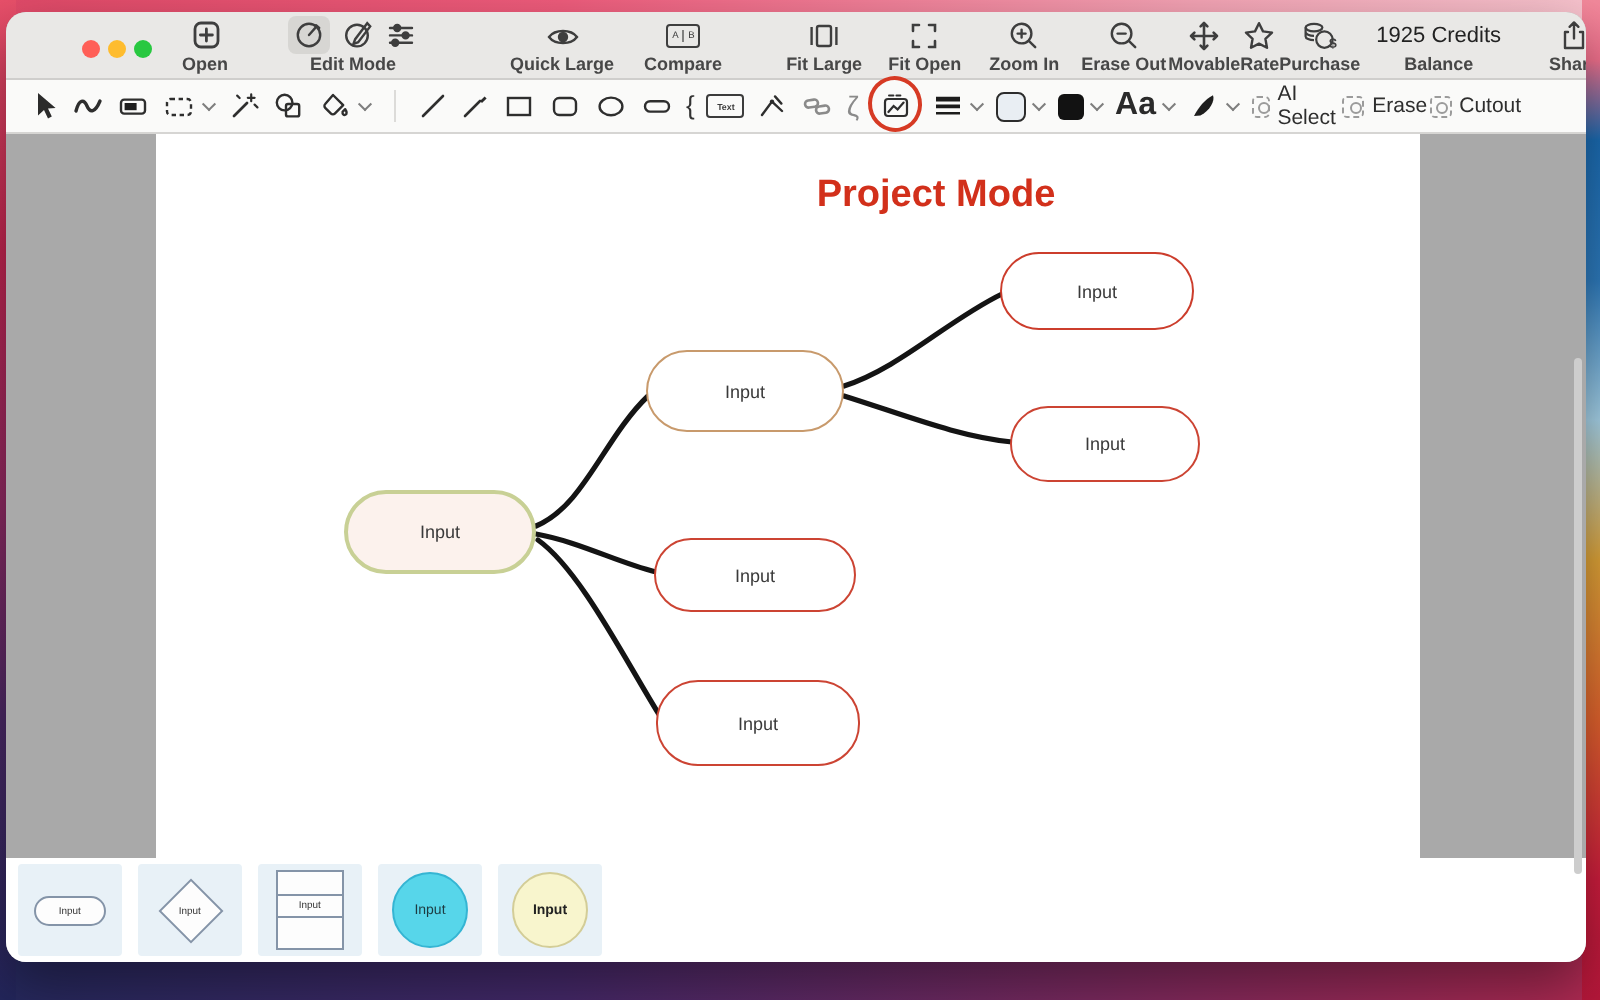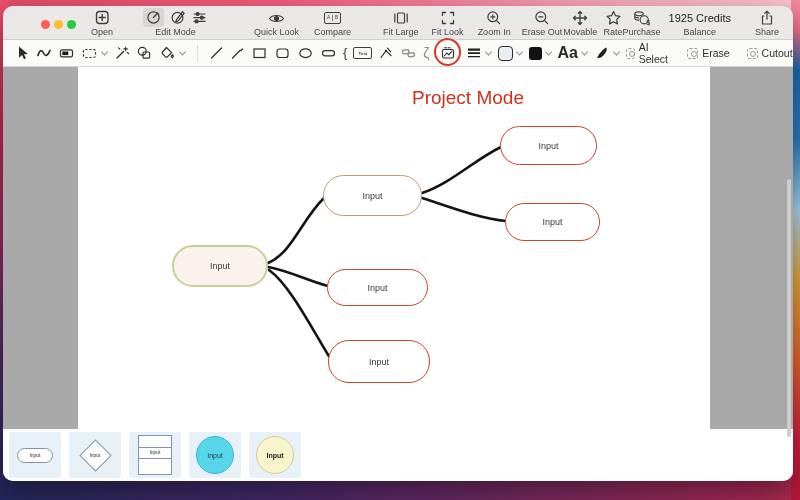--- a/index.html
+++ b/index.html
@@ -20,21 +20,21 @@
     box-shadow:0 12px 28px rgba(0,0,0,.4); }
 
   
   .tb { height:34px; background:#e9e8e6; border-bottom:1px solid #cfcecc;
     display:flex; align-items:flex-end; padding:0 14px 2px 0; flex:none; }
   .traffic { display:flex; gap:4px; margin-left:38px; align-self:center; margin-top:6px; }
   .dot { width:9px; height:9px; border-radius:50%; }
   .dot.r { background:#ff5f57; } .dot.y { background:#febc2e; } .dot.g { background:#28c840; }
   .tbg { display:flex; flex-direction:column; align-items:center; }
   .tbg .ic { height:19px; display:flex; align-items:center; gap:5px; color:#3e3e3e; }
-  .tbg .lb { font-size:9px; color:#474747; line-height:10px; white-space:nowrap; }
+  .tbg .lb { font-size:9px; color:#474747; line-height:10px; white-space:nowrap;font-weight:bold; }
   .sel-bg { background:#d7d6d3; border-radius:4px; padding:0 2px; display:flex; align-items:center; height:19px; }
   .g-open{margin-left:15px} .g-edit{margin-left:30px} .g-ql{margin-left:46px} .g-cmp{margin-left:15px}
   .g-fs{margin-left:32px} .g-fl{margin-left:13px} .g-zi{margin-left:14px} .g-zo{margin-left:11px}
   .g-mv{margin-left:1px} .g-rate{margin-left:auto} .g-pur{margin-left:0} .g-bal{margin-left:8px} .g-share{margin-left:24px}
   .credits { font-size:11px; color:#222; line-height:17px; white-space:nowrap; }
   .cmp-box { width:17px; height:12px; border:1.2px solid #3e3e3e; border-radius:2px; display:flex; align-items:center; justify-content:center; }
   .cmp-box i { font-style:normal; font-size:8px; transform:scale(.6); letter-spacing:0; color:#3e3e3e; }
   .cmp-sep { width:1px; height:10px; background:#3e3e3e; margin:0 .5px; }
   .dollar { position:absolute; right:1px; bottom:1px; font-size:7px; color:#3e3e3e; font-weight:bold; }
 
@@ -51,28 +51,28 @@
   .text-box span { font-size:8px; transform:scale(.55); font-weight:bold; white-space:nowrap; }
   .stroke-swatch { width:15px; height:15px; border:1.7px solid #2c2c2c; border-radius:4px; background:#e9eef3; }
   .fill-swatch { width:13px; height:13px; background:#121212; border-radius:3px; }
   .aa { font-size:16px; font-weight:bold; color:#2a2a2a; }
   .red-ring { position:absolute; left:-6px; top:-7px; width:27px; height:28px;
     border:2.2px solid #d63a24; border-radius:50%; transform:rotate(-10deg); pointer-events:none; }
   .ai-btn { display:flex; align-items:center; gap:4px; font-size:10.5px; color:#2e2e2e; }
   .ai-ic { width:11px; height:11px; border:1px dashed #9b9b9b; border-radius:2.5px; position:relative; }
   .ai-ic::after { content:""; position:absolute; left:2.5px; top:2.5px; width:4px; height:4px;
     border:1px solid #9b9b9b; border-radius:50%; }
-  .g-ai { margin-left:auto; display:flex; gap:17px; margin-right:24px; }
+  .g-ai { margin-left:auto; display:flex; gap:1px; margin-right:24px; }
 
   
   .editor { flex:1; position:relative; background:#a9a9a9; }
   .canvas { position:absolute; left:75px; top:0; width:632px; bottom:0; background:#ffffff; }
   .vscroll { position:absolute; right:2px; top:112px; width:4px; height:258px; background:#cdcdcd; border-radius:2px; }
   .canvas-title { position:absolute; left:320px; top:20px; width:140px; text-align:center;
-    font-size:19px; font-weight:normal; color:#d2301b; white-space:nowrap; }
+    font-size:19px; font-weight:bold; color:#d2301b; white-space:nowrap; }
   .edges { position:absolute; left:0; top:0; }
   .node { position:absolute; border-radius:21px; background:#fff; display:flex; align-items:center;
     justify-content:center; font-size:9px; color:#3a3a3a; }
   .n-root { left:94px; top:178px; width:96px; height:42px; border:2px solid #c8d095; background:#fcf2ed; }
   .n-branch { left:245px; top:108px; width:99px; height:41px; border:1.5px solid #c89a6c; }
   .n-tr { left:422px; top:59px; width:97px; height:39px; border:1.5px solid #cc3d2c; }
   .n-r { left:427px; top:136px; width:95px; height:38px; border:1.5px solid #cc4433; }
   .n-m { left:249px; top:202px; width:101px; height:37px; border:1.5px solid #cc4433; }
   .n-b { left:250px; top:273px; width:102px; height:43px; border:1.5px solid #cc4433; }
 
@@ -150,21 +150,21 @@
       <div class="lb">Edit Mode</div>
     </div>
 
     <div class="tbg g-ql">
       <div class="ic">
         <svg class="i" width="19" height="18" viewBox="0 0 19 18" fill="none" stroke="#3e3e3e" stroke-width="1.2">
             <path d="M2.5 9.5 C5.5 5.5 13.5 5.5 16.5 9.5 C13.5 13.5 5.5 13.5 2.5 9.5 Z"></path>
             <circle cx="9.5" cy="9.5" r="2" fill="#3e3e3e"></circle>
           </svg>
       </div>
-      <div class="lb">Quick Look</div>
+      <div class="lb">Quick Large</div>
     </div>
 
     <div class="tbg g-cmp">
       <div class="ic">
         <span class="cmp-box">
             <i>A</i>
             <i class="cmp-sep"></i>
             <i>B</i>
           </span>
       </div>
@@ -180,21 +180,21 @@
       </div>
       <div class="lb">Fit Large</div>
     </div>
 
     <div class="tbg g-fl">
       <div class="ic">
         <svg class="i" width="18" height="18" viewBox="0 0 18 18" fill="none" stroke="#3e3e3e" stroke-width="1.3" stroke-linecap="round">
             <path d="M3.5 6.5 V3.5 h3 M11.5 3.5 h3 v3 M14.5 11.5 v3 h-3 M6.5 14.5 h-3 v-3"></path>
           </svg>
       </div>
-      <div class="lb">Fit Look</div>
+      <div class="lb">Fit Open</div>
     </div>
 
     <div class="tbg g-zi">
       <div class="ic">
         <svg class="i" width="18" height="18" viewBox="0 0 18 18" fill="none" stroke="#3e3e3e" stroke-width="1.2" stroke-linecap="round">
             <circle cx="7.8" cy="7.8" r="4.9"></circle>
             <line x1="11.4" y1="11.4" x2="14.6" y2="14.6"></line>
             <path d="M7.8 5.8 v4 M5.8 7.8 h4"></path>
           </svg>
       </div>

